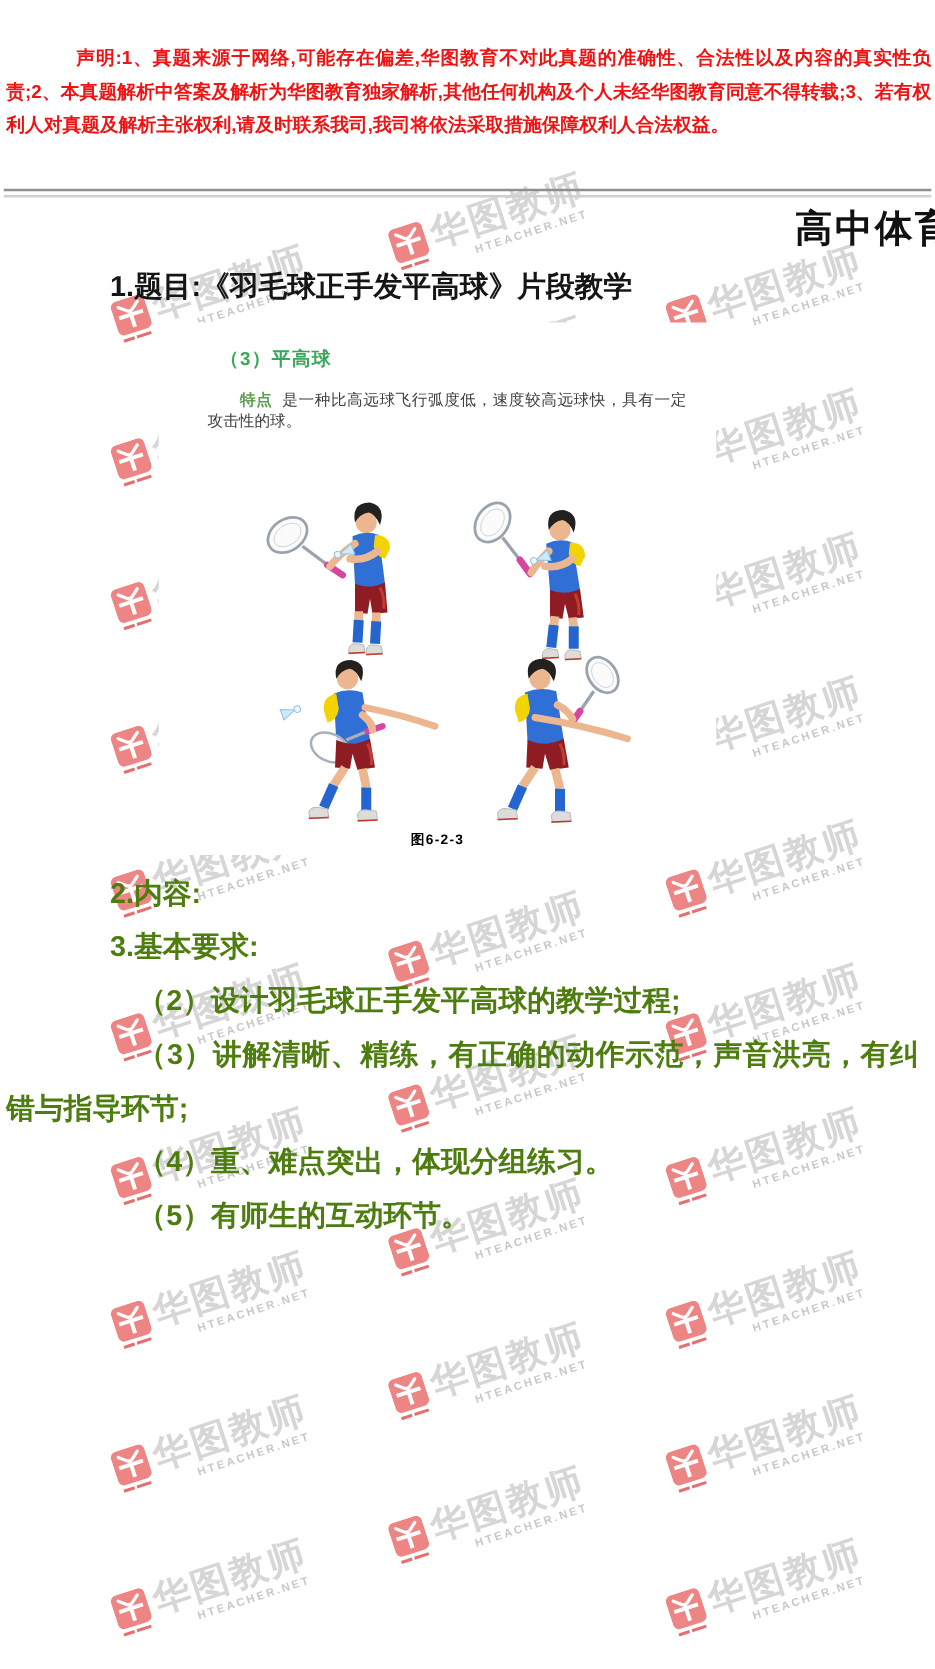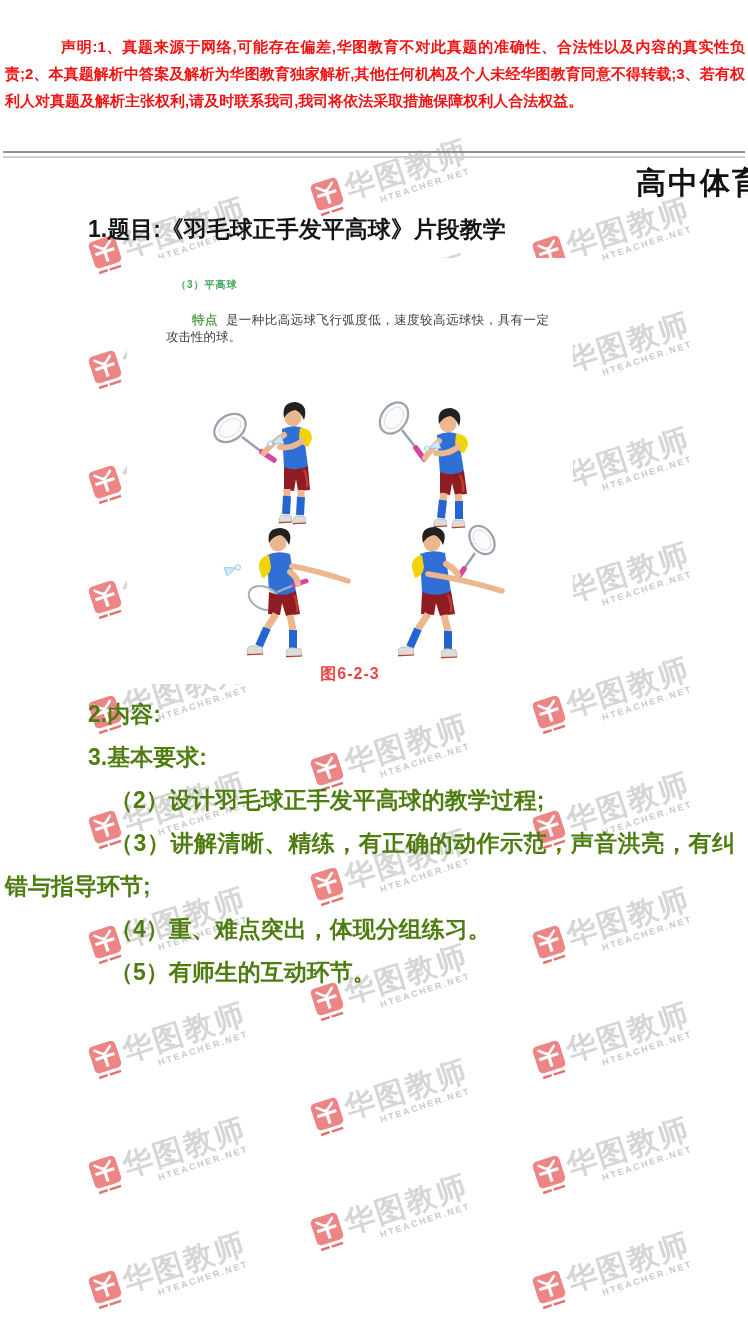--- a/index.html
+++ b/index.html
@@ -22,30 +22,30 @@
   .rule{position:absolute;z-index:3;top:151px;left:3px;width:742px;height:3px;
         border-top:2px solid #8f8f8f;border-bottom:2px solid #d0d0d0;}
   
   .title{position:absolute;z-index:3;top:163px;left:0;width:100%;margin:0;
          text-align:right;font-size:30px;font-weight:700;color:#111;letter-spacing:2px;padding-left:16px;}
   .q-heading{position:absolute;z-index:3;top:214px;left:5px;width:730px;
              font-size:23px;font-weight:600;color:#151515;text-indent:83px;}
   
   .book{position:absolute;z-index:2;left:127px;top:258px;width:446px;height:426px;
         background:#fff;}
-  .bk-head{position:absolute;left:49px;top:20px;font-size:10px;font-weight:700;
+  .bk-head{position:absolute;left:49px;top:20px;font-size:15px;font-weight:700;
            color:#3aa65a;letter-spacing:1px;}
   .bk-body{position:absolute;left:23px;top:38px;width:415px;font-size:12.5px;
            line-height:16.5px;color:#3d3d3d;text-align:justify;}
   .bk-para{margin:16px;text-indent:26px;}
   .bk-label{color:#5f9e53;font-weight:700;margin-right:8px;}
   .bk-ref{color:#3aa65a;}
   .fig{position:absolute;}
   .bk-caption{position:absolute;left:0;top:406px;width:100%;text-align:center;
-              font-size:16px;font-weight:700;color:#ef4444;letter-spacing:1px;}
+              font-size:11px;font-weight:700;color:#000000;letter-spacing:1px;}
   
   .content{position:absolute;z-index:3;top:693px;left:5px;width:730px;
            font-size:23px;font-weight:600;color:#4d7c0f;}
   .content p{margin:0;min-height:43px;line-height:43px;text-align:justify;}
   .sec{text-indent:83px;}
   .req{text-indent:105px;}
 </style>
 </head>
 <body>
 

